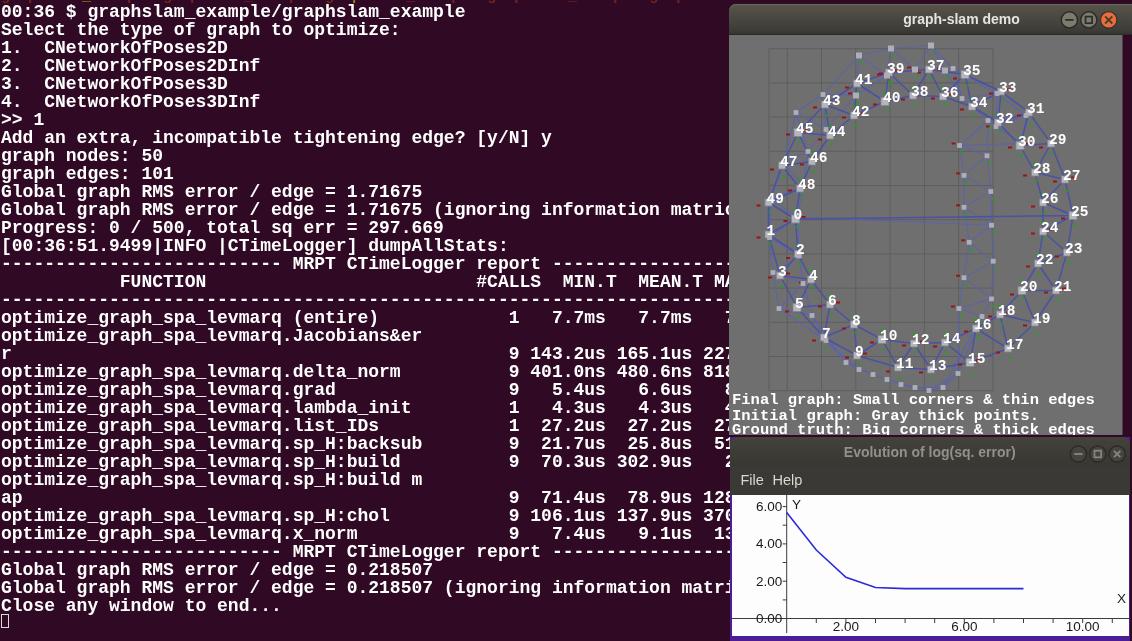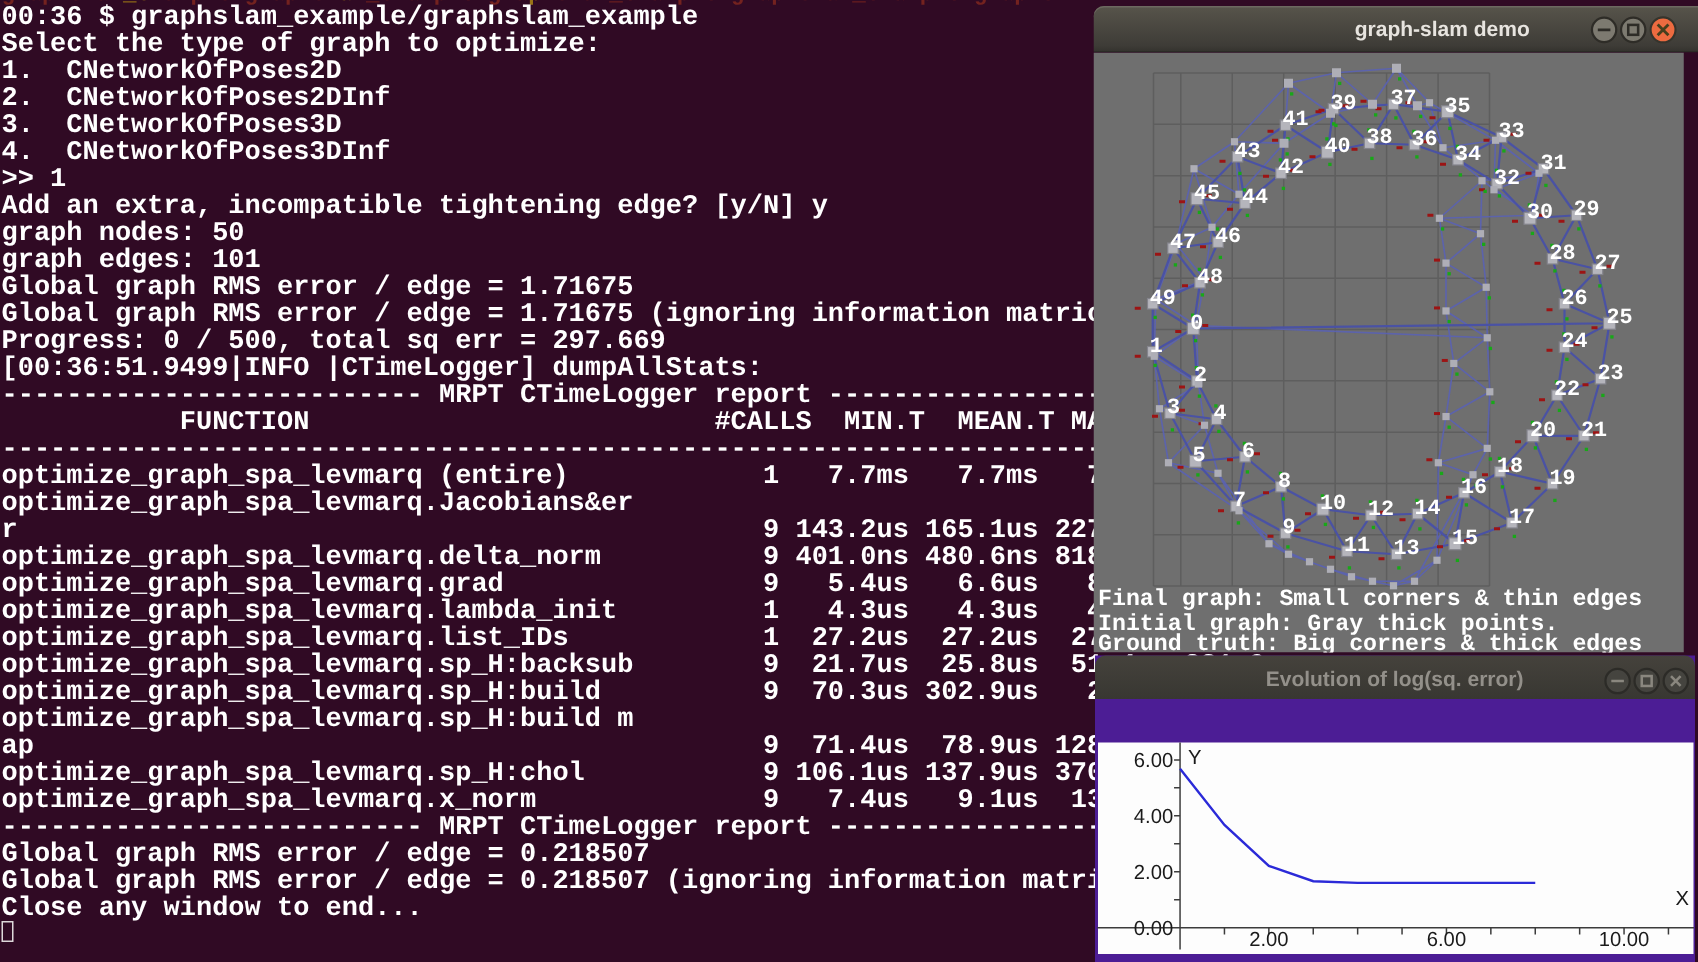--- a/index.html
+++ b/index.html
@@ -456,20 +456,24 @@
       <div class="wtext" style="color:#93908a">Evolution of log(sq. error)</div>
       <svg width="73" height="31" viewBox="0 0 73 31" style="position:absolute;left:327px;top:0.5px">
         <circle cx="21.4" cy="16" r="8.1" fill="#45443f" stroke="#2c2b27" stroke-width="1.5"></circle>
         <line x1="17.2" y1="16" x2="25.599999999999998" y2="16" stroke="#8a877f" stroke-width="1.8"></line>
         <circle cx="40.8" cy="16" r="8.1" fill="#45443f" stroke="#2c2b27" stroke-width="1.5"></circle>
         <rect x="37.5" y="12.7" width="6.6" height="6.6" fill="none" stroke="#8a877f" stroke-width="1.7"></rect>
         <circle cx="60.2" cy="16" r="8.1" fill="#45443f" stroke="#2c2b27" stroke-width="1.5"></circle>
         <path d="M57.0 12.8L63.400000000000006 19.2M63.400000000000006 12.8L57.0 19.2" stroke="#8a877f" stroke-width="1.7"></path>
       </svg>
     </div>
+  <div id="w2menu">
+      <span style="position:absolute;left:11px;top:6px">File</span>
+      <span style="position:absolute;left:43px;top:6px">Help</span>
+    </div>
   <div id="w2plot"></div>
 </div>
 <svg width="403" height="204" viewBox="729 437 403 204" style="position:absolute;left:729px;top:437px">
 <line x1="786.7" y1="495" x2="786.7" y2="633" stroke="#3c3c3c" stroke-width="1"></line>
 <line x1="731.5" y1="618.5" x2="1129.3" y2="618.5" stroke="#3c3c3c" stroke-width="1"></line>
 <line x1="782.7" y1="599.9" x2="786.7" y2="599.9" stroke="#3c3c3c" stroke-width="1"></line>
 <line x1="782.7" y1="581.2" x2="786.7" y2="581.2" stroke="#3c3c3c" stroke-width="1"></line>
 <line x1="782.7" y1="562.5" x2="786.7" y2="562.5" stroke="#3c3c3c" stroke-width="1"></line>
 <line x1="782.7" y1="543.9" x2="786.7" y2="543.9" stroke="#3c3c3c" stroke-width="1"></line>
 <line x1="782.7" y1="525.2" x2="786.7" y2="525.2" stroke="#3c3c3c" stroke-width="1"></line>

